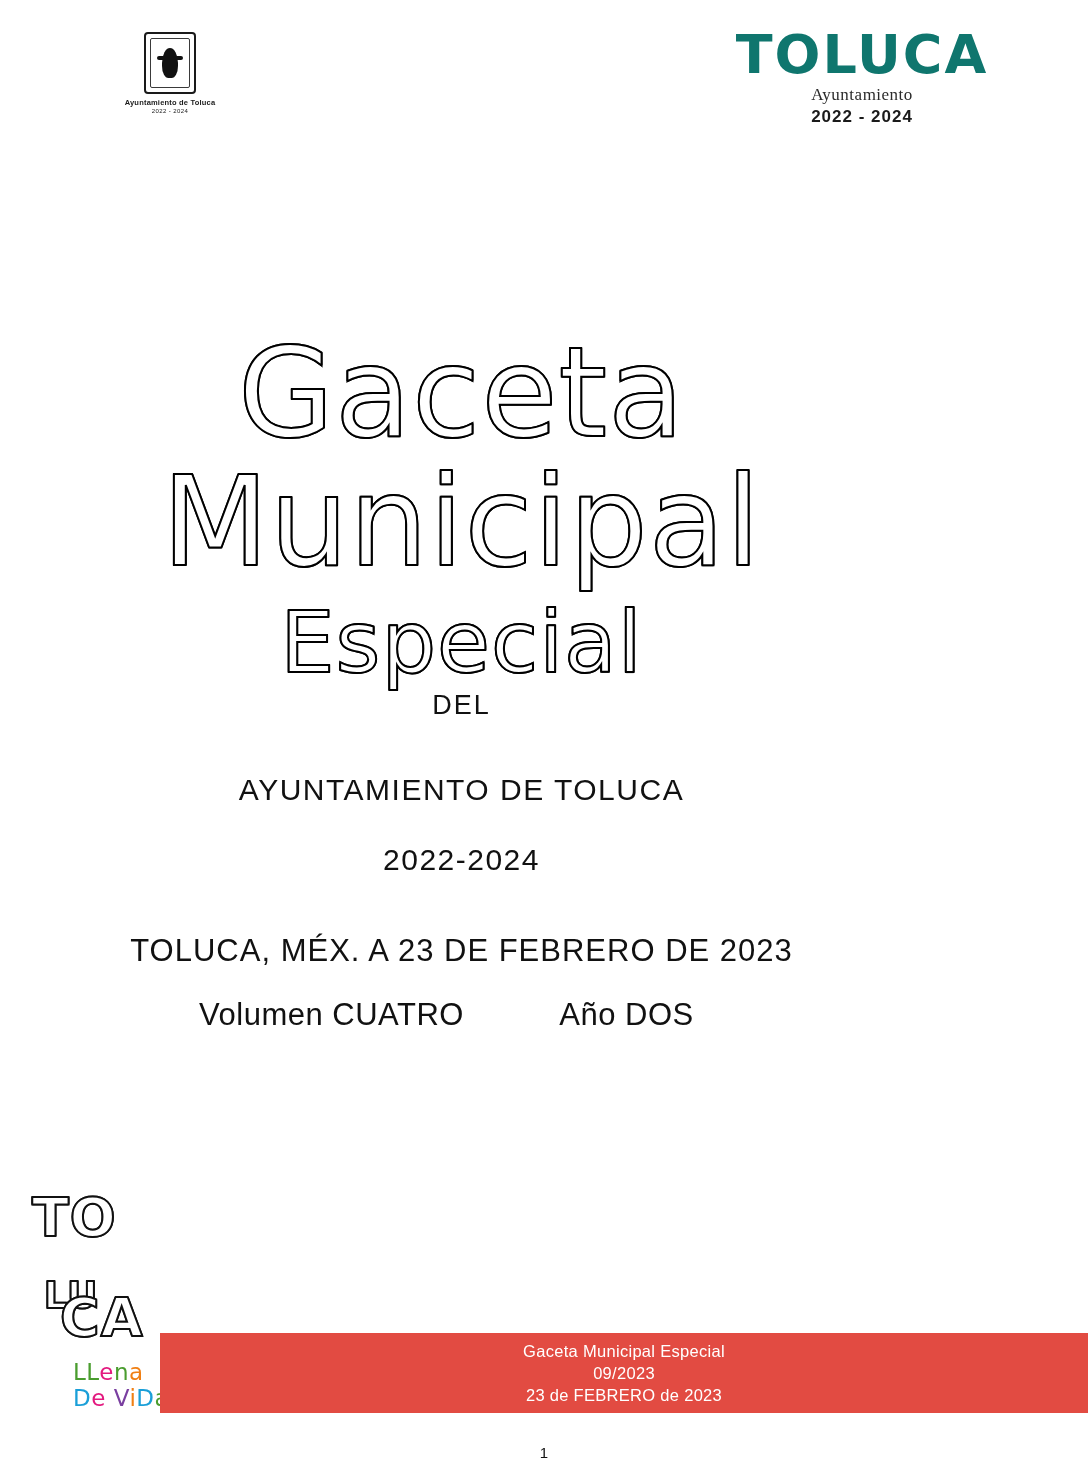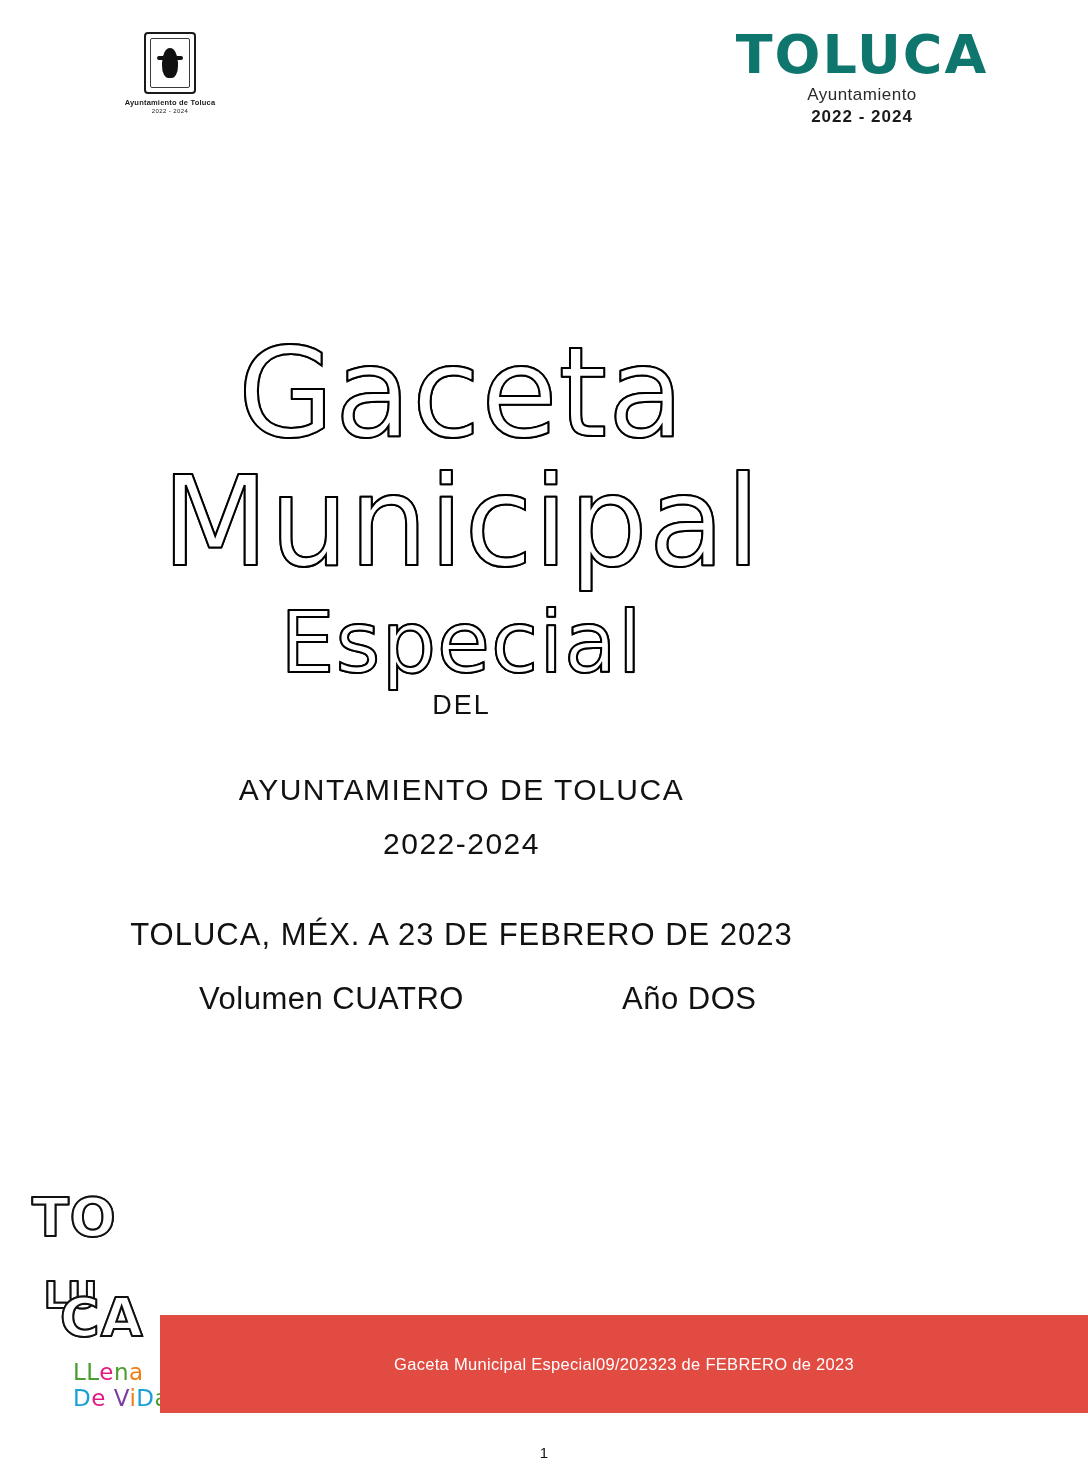--- a/index.html
+++ b/index.html
@@ -99,20 +99,21 @@
     font-weight: bold;
     letter-spacing: 2px;
     color: #0f766e;
     font-family: "DejaVu Sans", sans-serif;
   }
   .brand-sub {
     font-size: 17px;
     letter-spacing: 0.5px;
     color: #2b2b2b;
     margin-top: 1px;
+    font-family: Liberation Serif, serif;
   }
   .brand-years {
     font-size: 17px;
     font-weight: bold;
     letter-spacing: 1px;
     color: #1a1a1a;
     margin-top: 2px;
   }
 
   
@@ -155,21 +156,21 @@
   }
   .t-ayto {
     font-size: 30px;
     letter-spacing: 1.5px;
     margin-top: 52px;
     color: #111111;
   }
   .t-period {
     font-size: 30px;
     letter-spacing: 1.5px;
-    margin-top: 20px;
+    margin-top: 36px;
     color: #111111;
   }
   .t-place {
     font-size: 31px;
     letter-spacing: 1px;
     margin-top: 56px;
     color: #111111;
   }
   .t-volrow {
     margin-top: 28px;
@@ -178,21 +179,21 @@
     color: #111111;
   }
   .t-volrow span.vol {
     display: inline-block;
     min-width: 330px;
     text-align: center;
   }
   .t-volrow span.anio {
     display: inline-block;
     min-width: 260px;
-    text-align: right;
+    text-align: center;
   }
 
   
   .llena-logo {
     position: absolute;
     left: 30px;
     bottom: 92px;
     width: 140px;
     height: 200px;
   }
@@ -228,25 +229,25 @@
   .c3 { color: #f07f13; }
   .c4 { color: #1a9fd8; }
   .c5 { color: #7a3fa0; }
 
   
   .footer-bar {
     position: absolute;
     left: 160px;
     bottom: 70px;
     width: 928px;
-    height: 98px;
+    height: 80px;
     background: #e24b42;
     color: #ffffff;
     display: flex;
-    flex-direction: row;
+    flex-direction: column;
     align-items: center;
     justify-content: center;
   }
   .footer-line {
     font-size: 16.5px;
     line-height: 22px;
     letter-spacing: 0.3px;
     text-align: center;
   }
 

